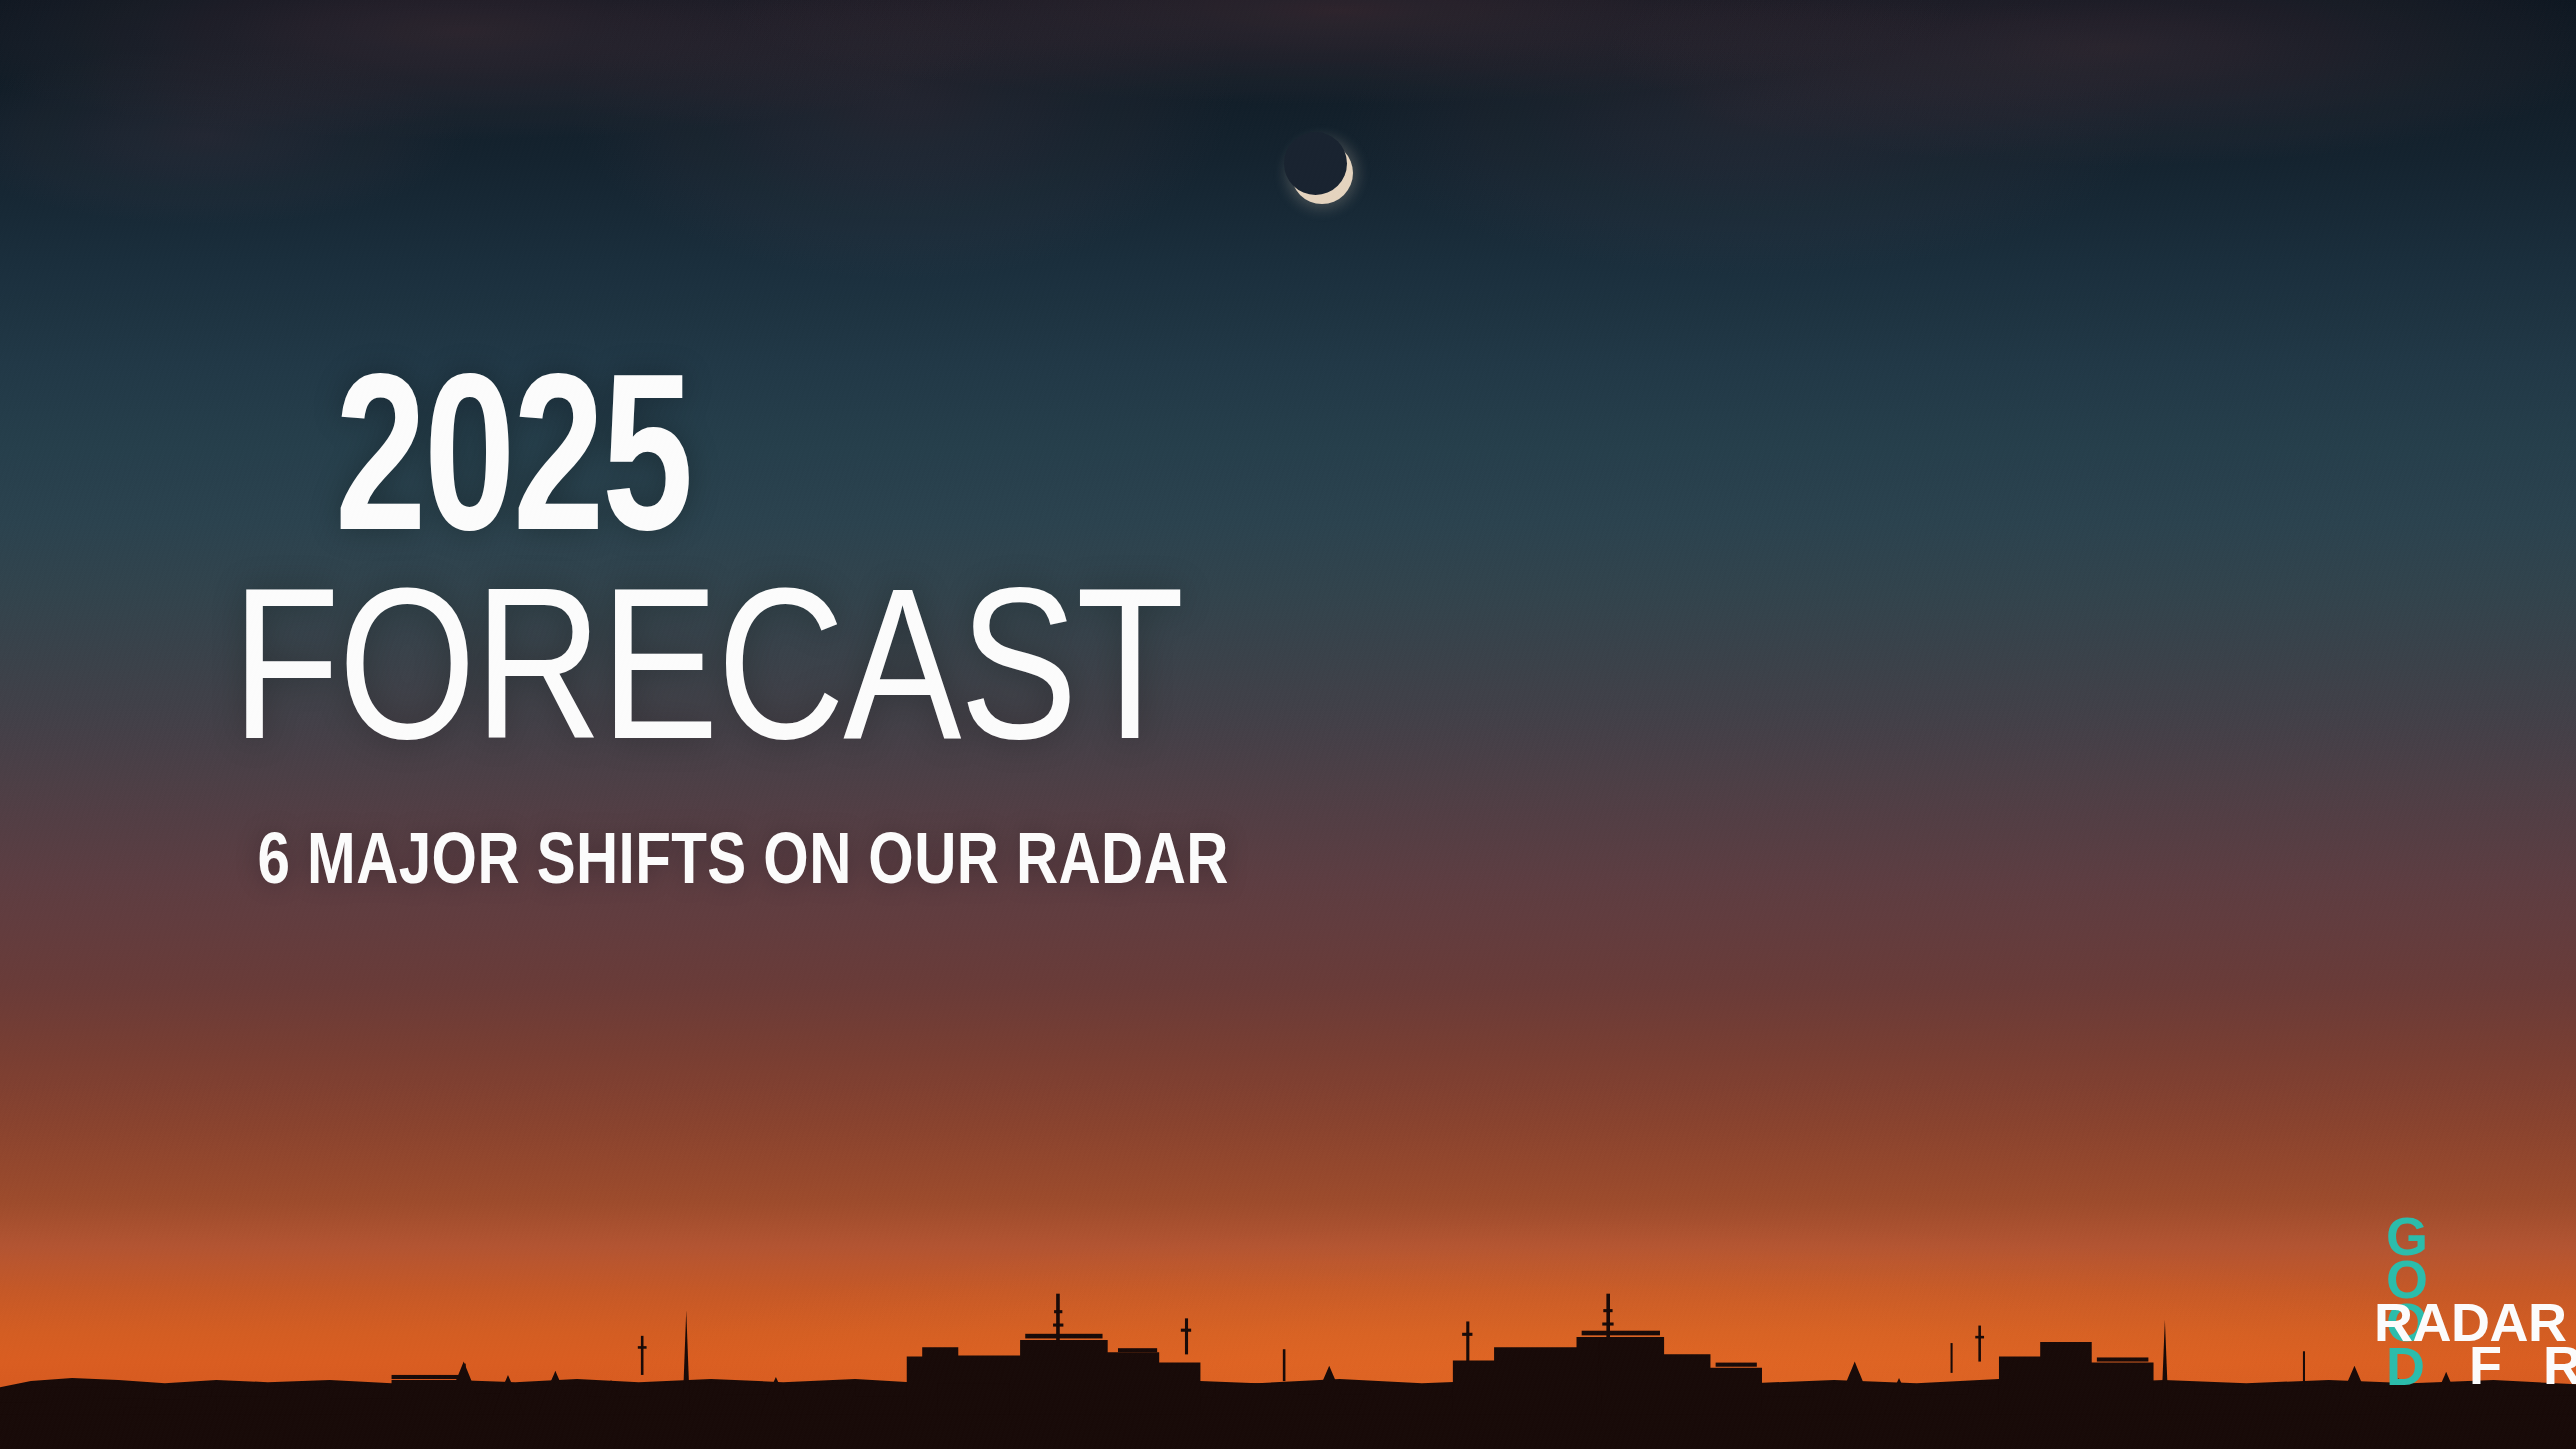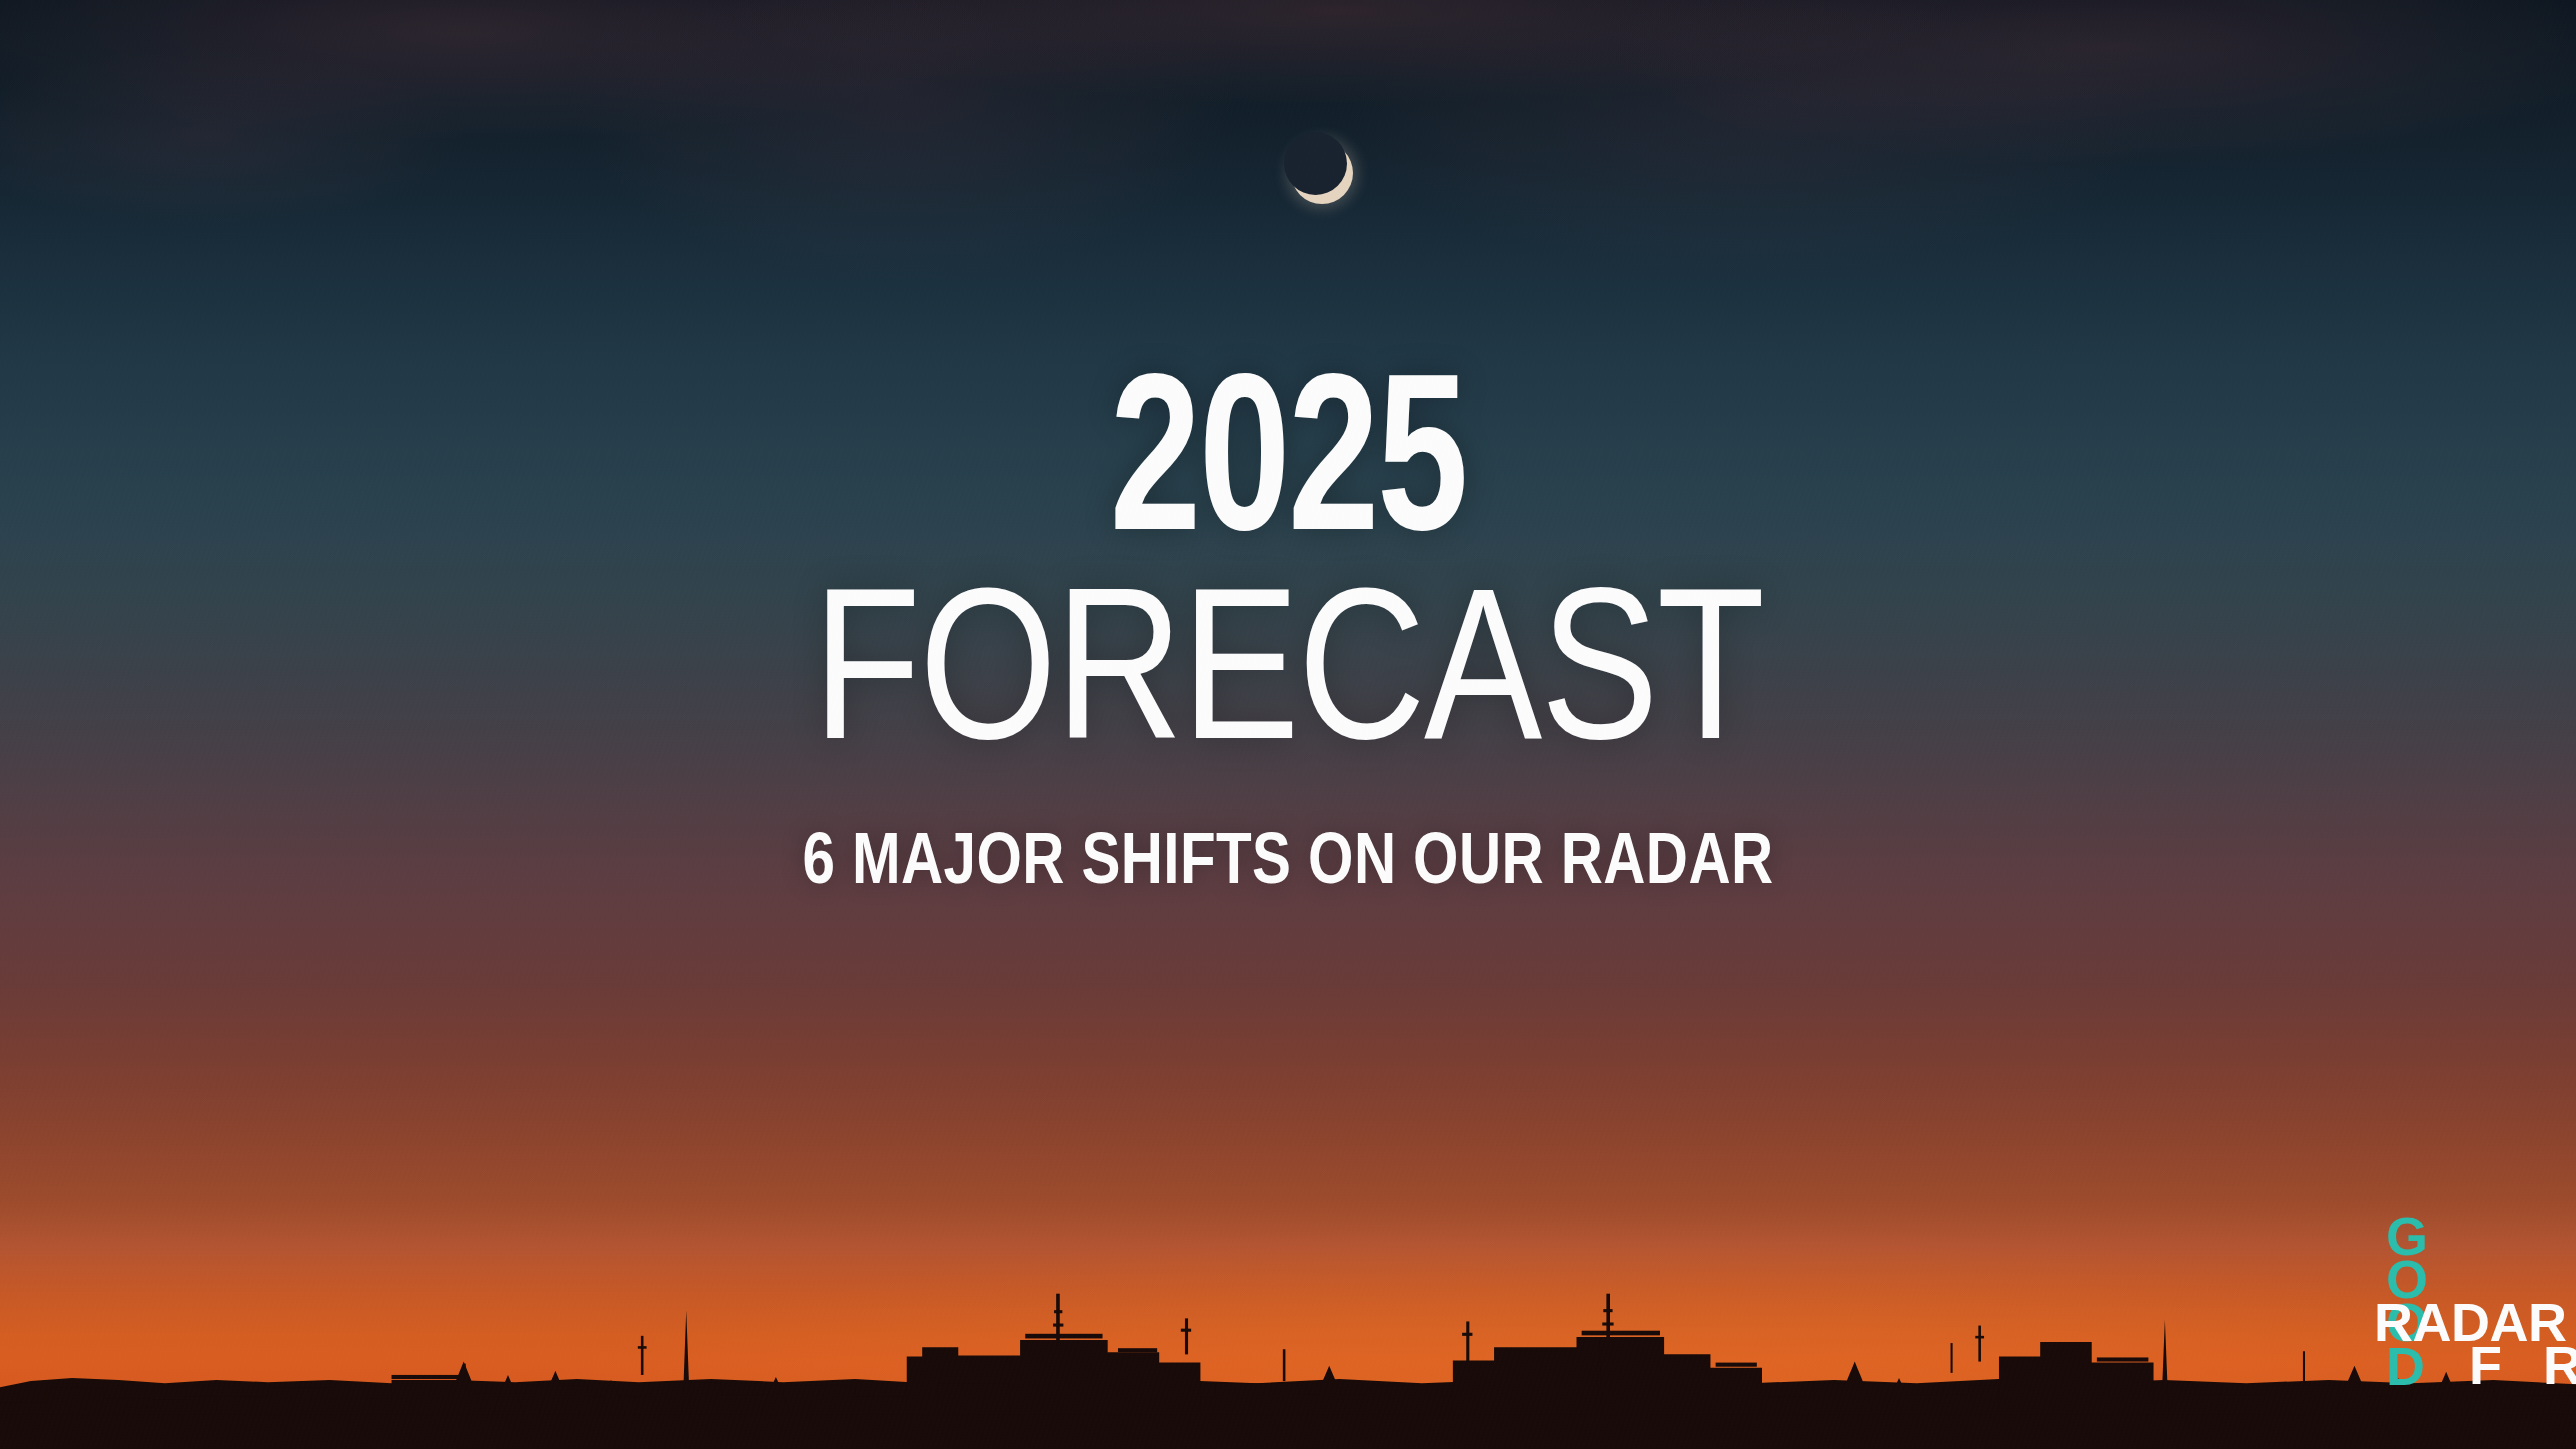--- a/index.html
+++ b/index.html
@@ -102,21 +102,21 @@
     width:100%;
     height:216px;
     display:block;
   }
 
   
   .headline{
     position:absolute;
     left:0; top:0;
     width:100%;
-    text-align:center;
+    text-align:left;
     padding-top:355px;
     pointer-events:none;
   }
   .year{
     color:#ffffff;
     font-weight:700;
     font-size:222px;
     line-height:.88;
     letter-spacing:-3.1px;
     transform:scaleX(.74);

